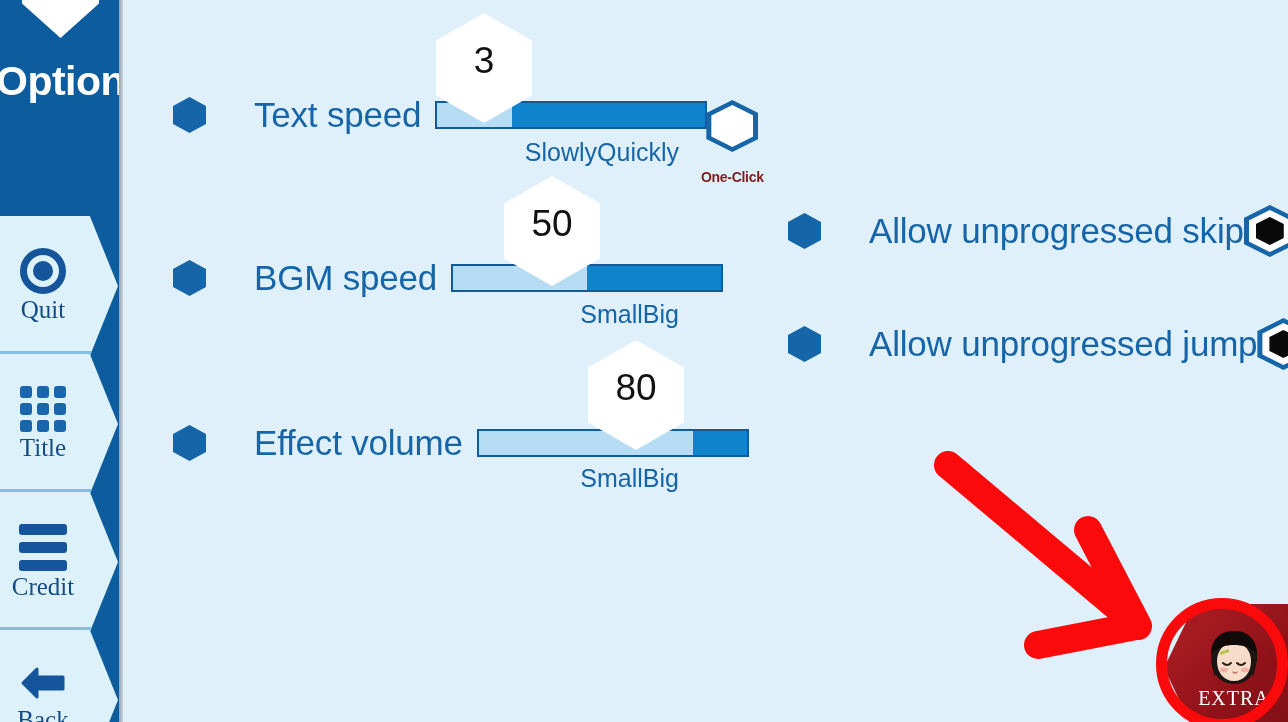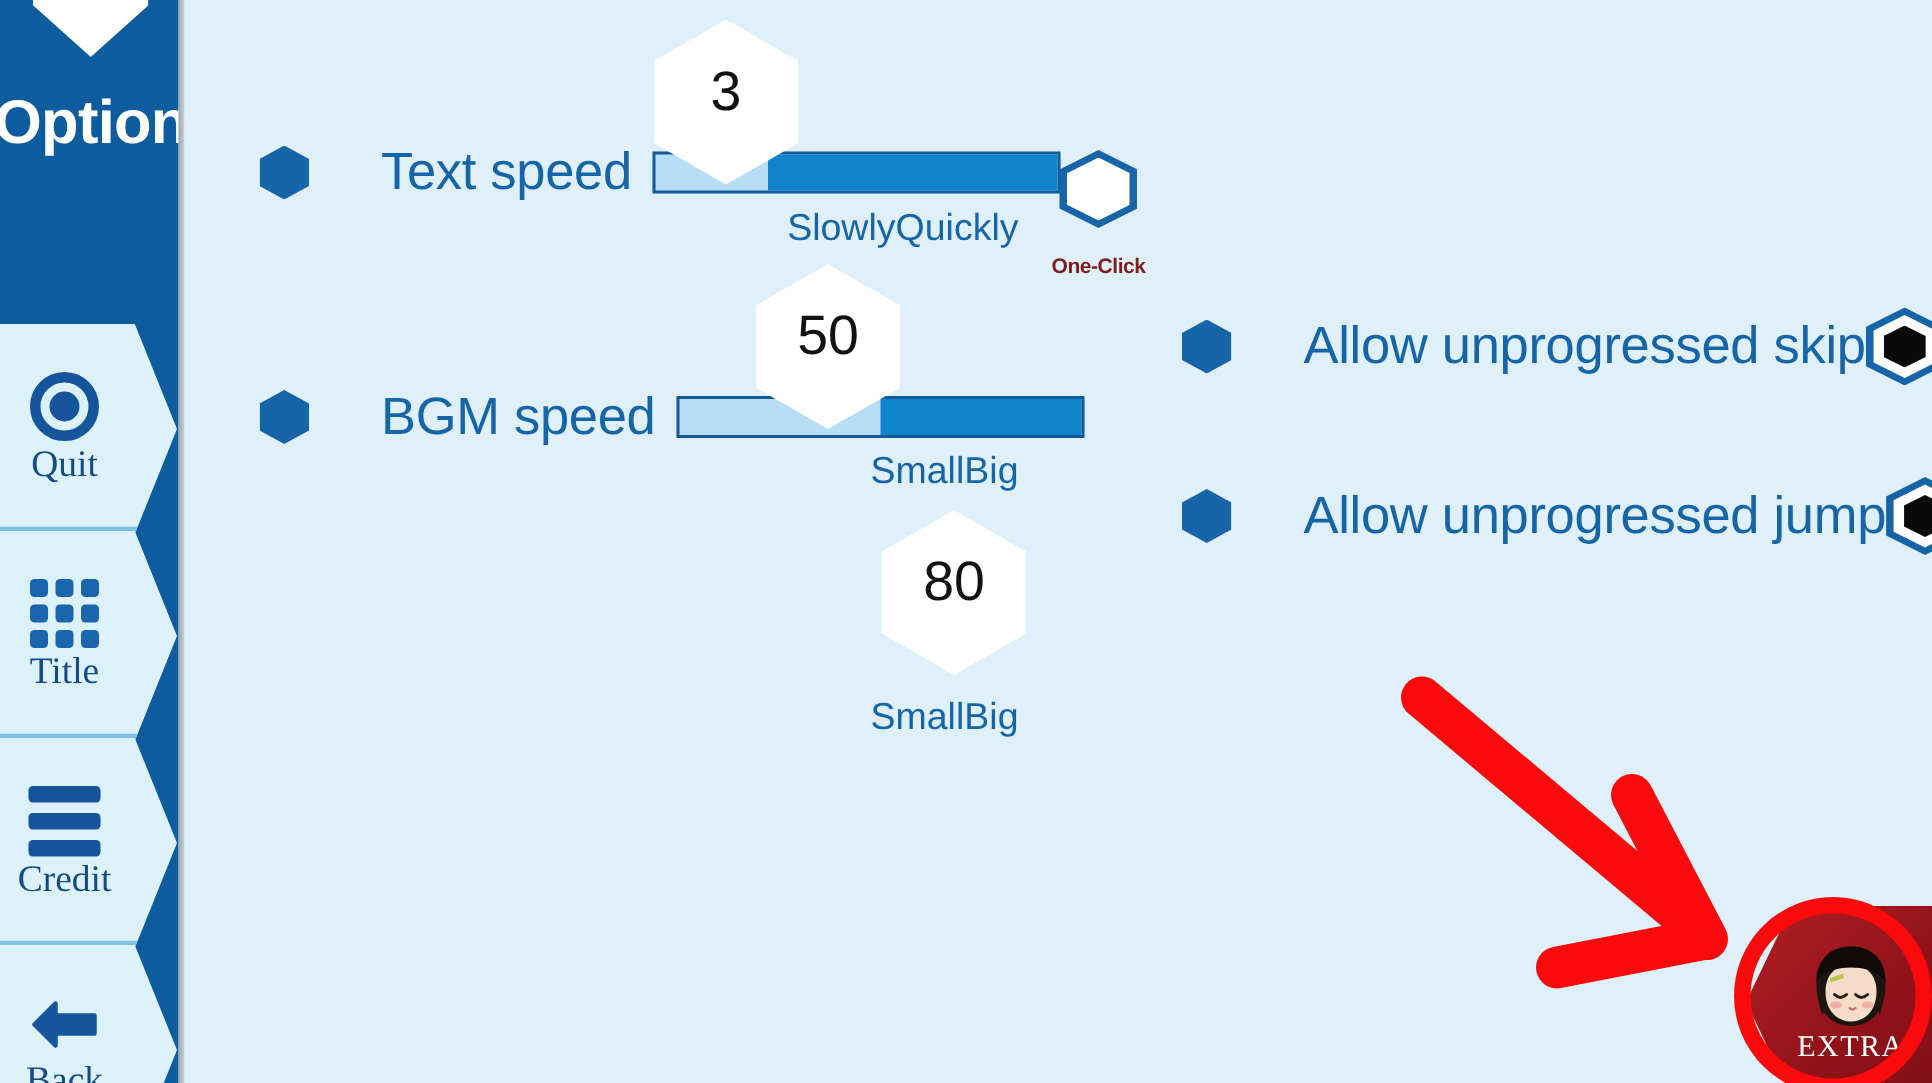--- a/index.html
+++ b/index.html
@@ -224,20 +224,27 @@
     <span class="track">
       <span class="fill" style="width:50%;"></span>
     </span>
   </div>
   <div class="endlabels" style="left:284px;top:300px;">
     <span>Small</span>
     <span>Big</span>
   </div>
   <div class="bubble" style="left:381px;top:176px;">50</div>
 
+  <div class="slider-row" style="left:50px;top:423px;">
+    <span class="hexbullet"></span>
+    <span class="opt-label">Effect volume</span>
+    <span class="track">
+      <span class="fill" style="width:20%;"></span>
+    </span>
+  </div>
   <div class="endlabels" style="left:284px;top:464px;">
     <span>Small</span>
     <span>Big</span>
   </div>
   <div class="bubble" style="left:465px;top:340px;">80</div>
 
   <div class="toggle-row" style="left:665px;top:318px;">
     <span class="hexbullet"></span>
     <span class="opt-label">Allow unprogressed jump</span>
     <span class="hexbox">

